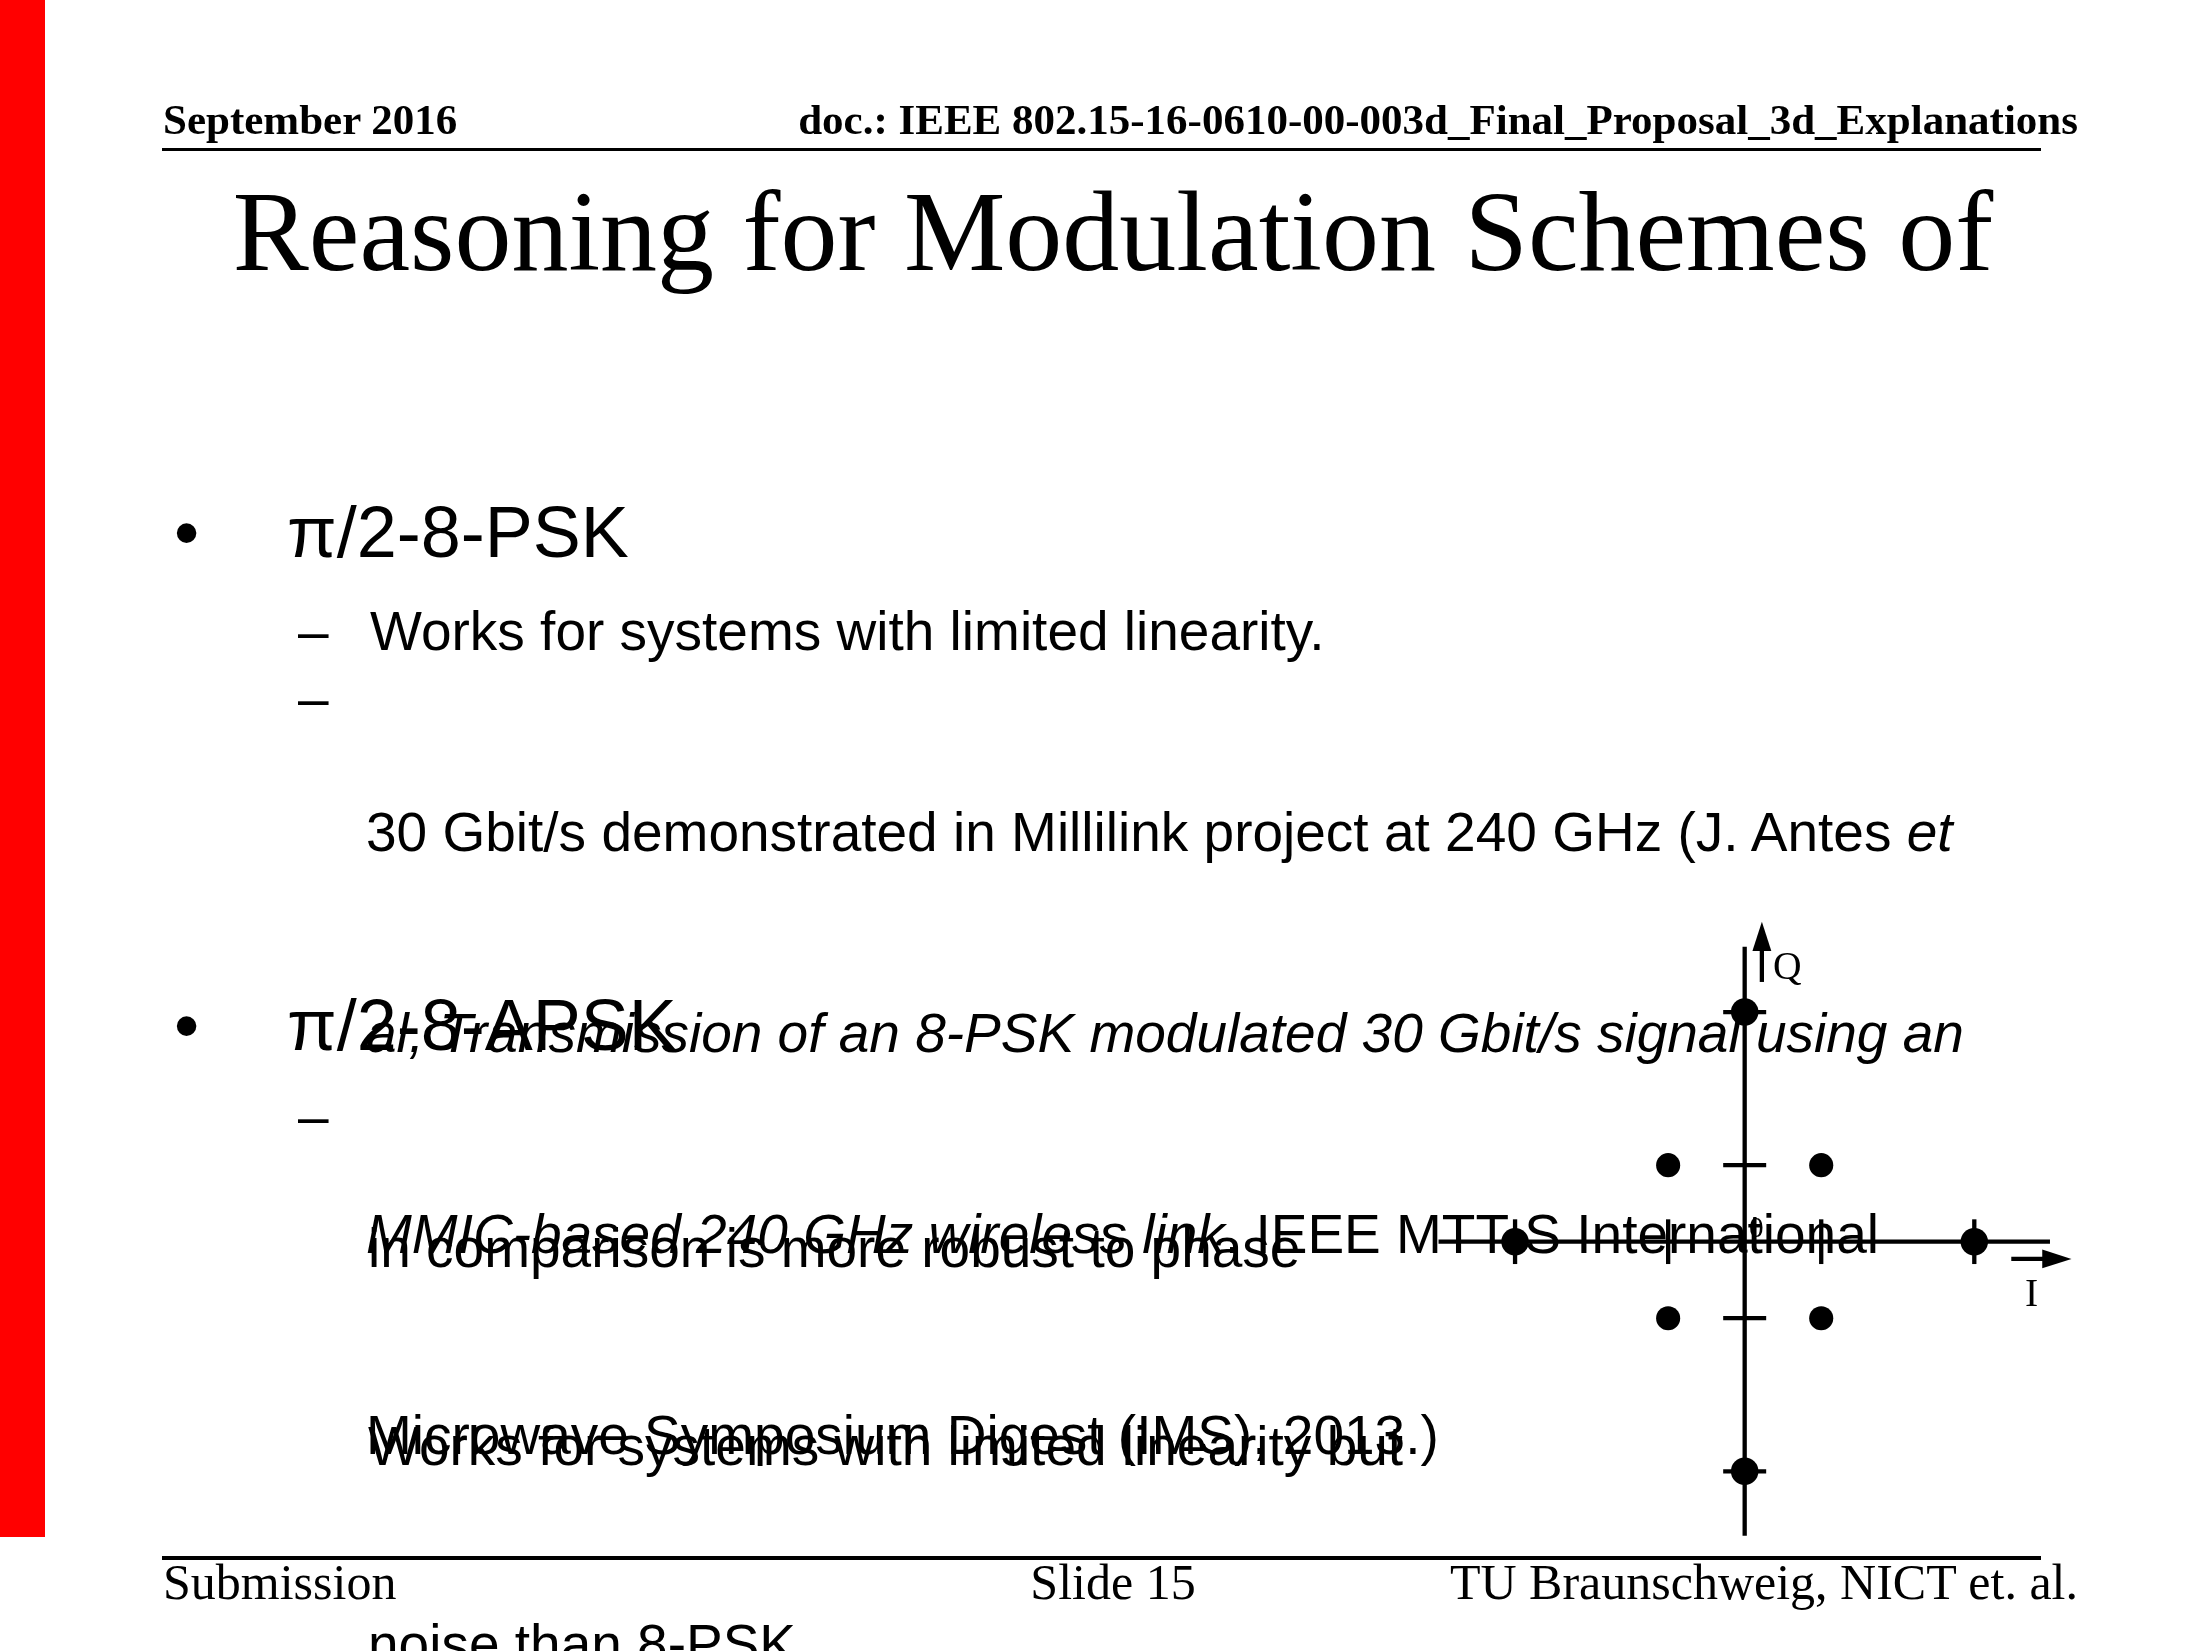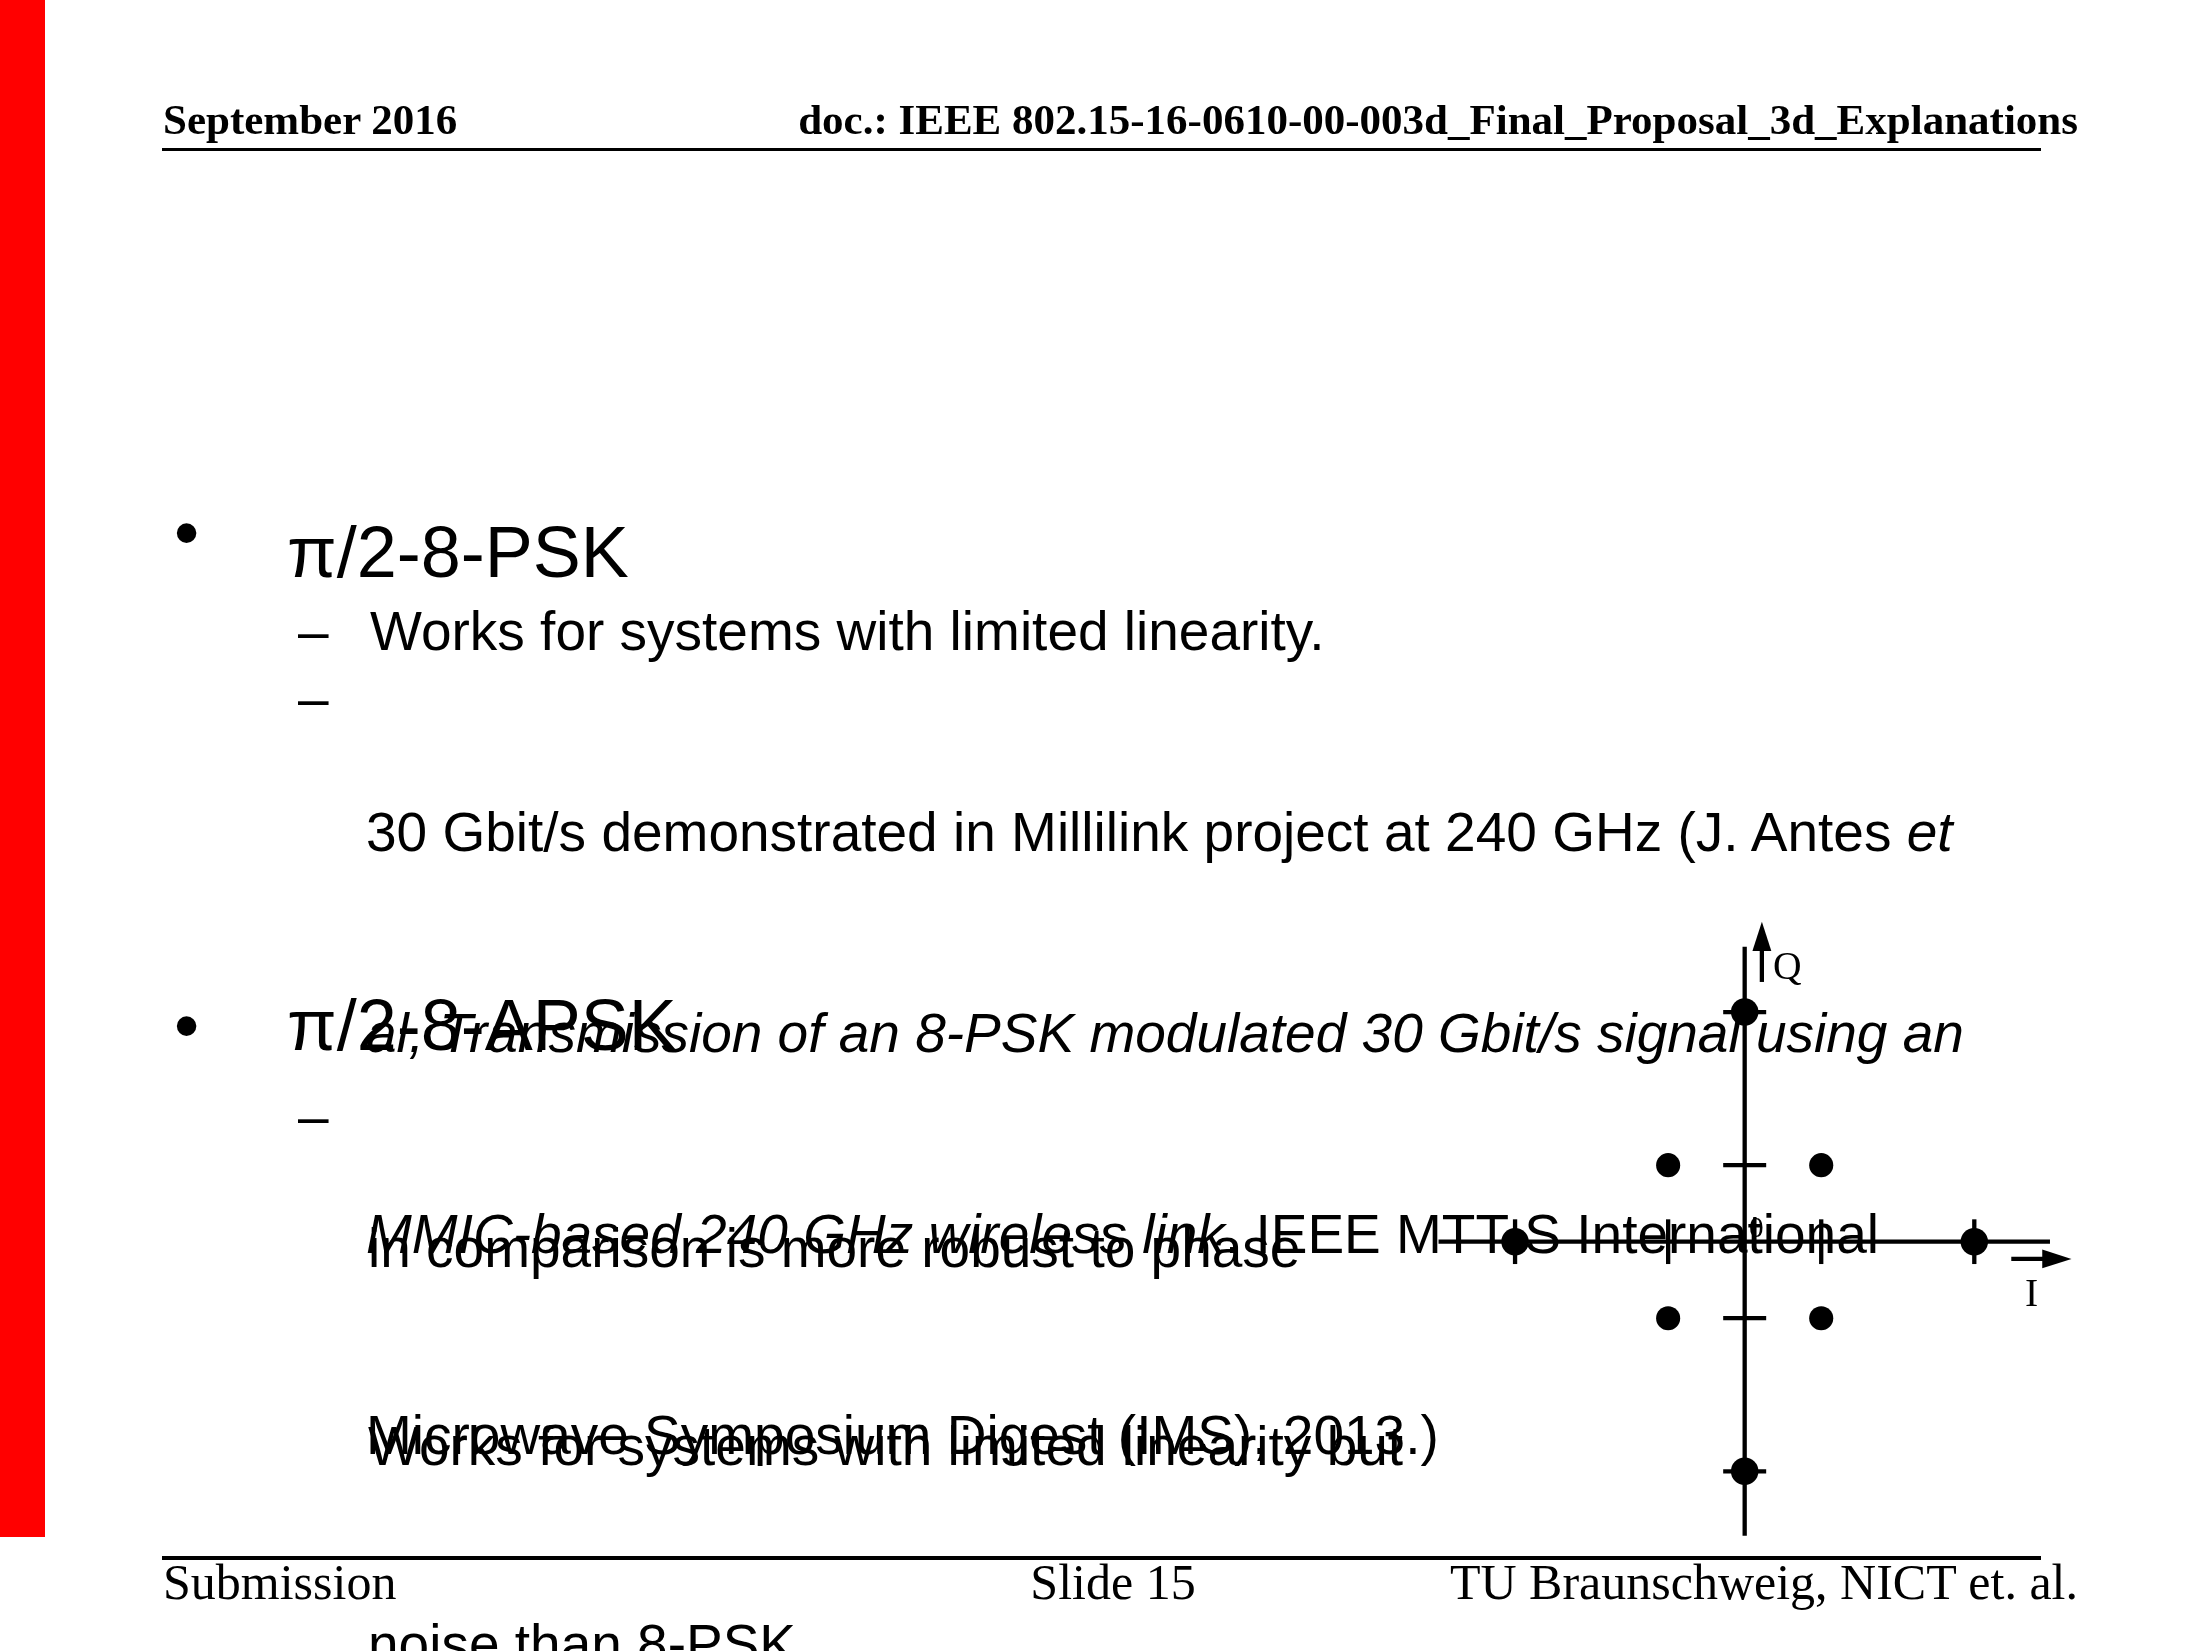--- a/index.html
+++ b/index.html
@@ -16,21 +16,21 @@
   .hdr-doc{right:162px;top:98px;}
   .hdr-rule{position:absolute;left:162px;top:148px;width:1879px;height:3.4px;background:#000;}
 
   .title-block{position:absolute;left:138px;top:165px;width:1950px;text-align:center;
                font-size:114px;line-height:134px;}
   .title-line{white-space:pre;}
 
   .b1{font-size:72px;line-height:72px;}
   .b2{font-size:55px;}
   .marker1-a{left:174px;top:496px;}
-  .label1{left:287px;top:496px;margin-top:20px;}
+  .label1{left:287px;top:496px;}
   .dash-sub1{left:298px;top:598px;line-height:67px;}
   .sub1{left:370px;top:598px;line-height:67px;}
   .dash-cite{left:298px;top:665px;line-height:67px;}
   .cite{left:366px;top:665px;line-height:67px;}
   .marker1-b{left:174px;top:989px;}
   .label2{left:287px;top:989px;}
   .dash-sub2{left:298px;top:1083px;line-height:66px;}
   .sub2{left:368px;top:1083px;line-height:66px;}
   .it{font-style:italic;}
 
@@ -48,20 +48,21 @@
 
 <div class="slide sans" style="background: rgb(255, 255, 255);">
 
   <div class="red-bar" style="background: rgb(255, 0, 0);"></div>
 
   <div class="abs serif hdr hdr-date">September 2016</div>
   <div class="abs serif hdr hdr-doc">doc.: IEEE 802.15-16-0610-00-003d_Final_Proposal_3d_Explanations</div>
   <div class="hdr-rule"></div>
 
   <div class="title-block serif">
+    <div class="title-line">Reasoning for Modulation Schemes of</div>
   </div>
 
   <div class="abs b1 marker1-a">•</div>
   <div class="abs b1 label1">π/2-8-PSK</div>
 
   <div class="abs b2 dash-sub1">–</div>
   <div class="abs b2 sub1">Works for systems with limited linearity.</div>
 
   <div class="abs b2 dash-cite">–</div>
   <div class="abs b2 cite">

